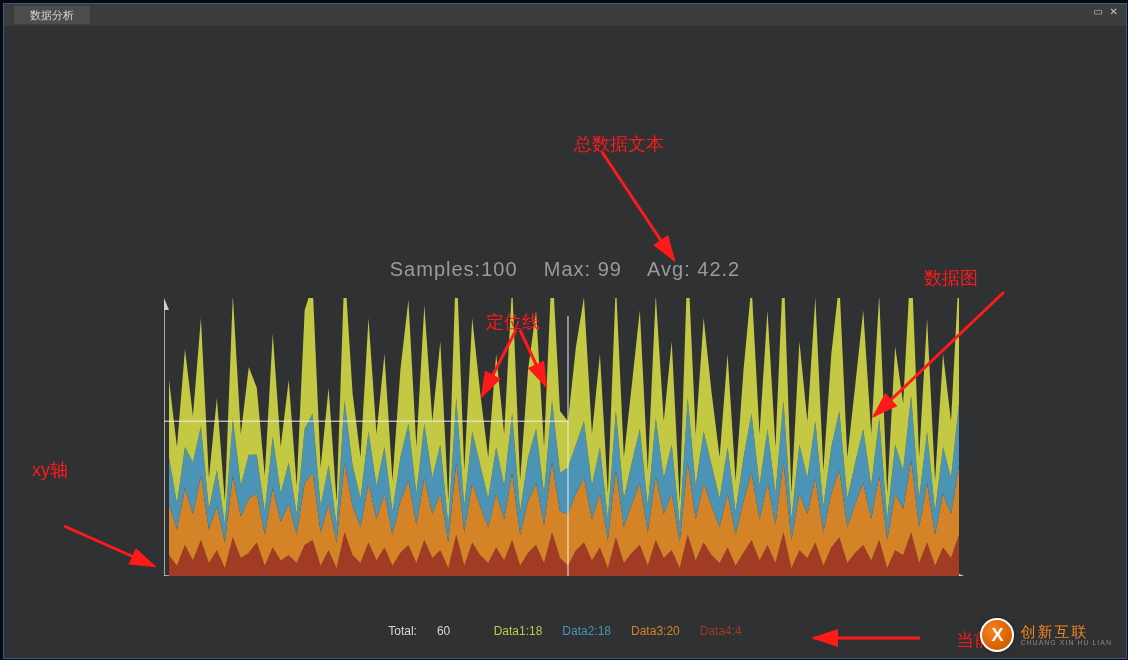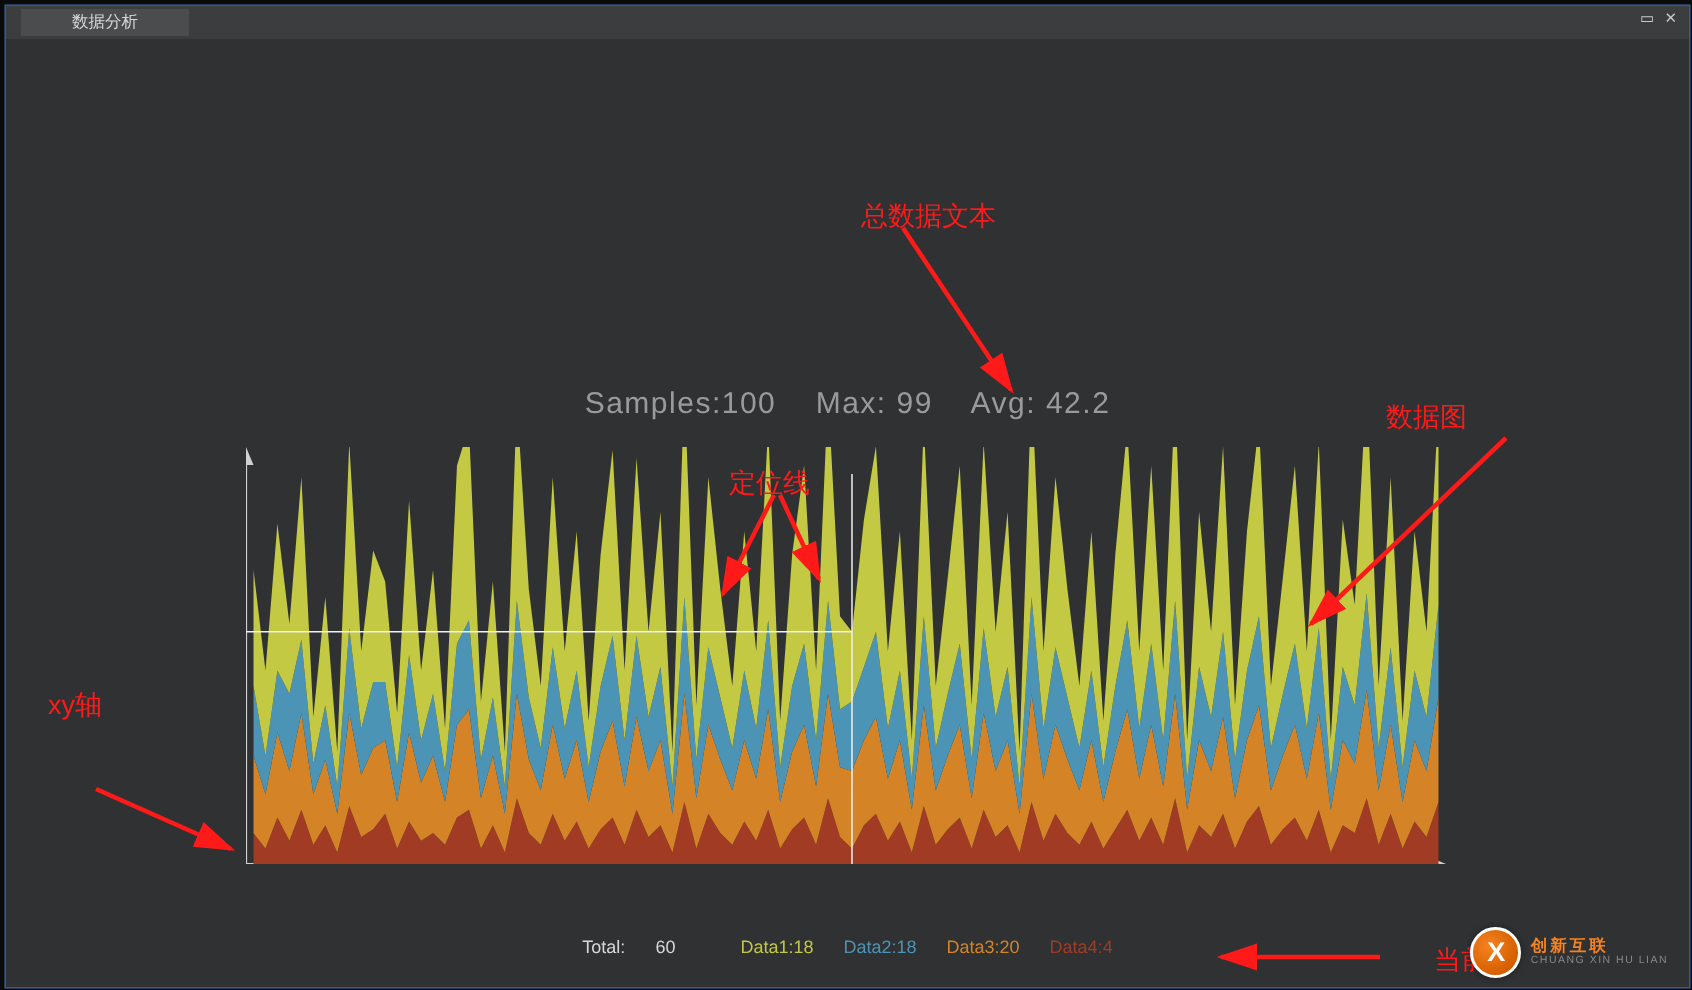--- a/index.html
+++ b/index.html
@@ -1,35 +1,35 @@
 <!DOCTYPE html>
 <html><head>
 <meta charset="utf-8">
 <style>
   html,body{margin:0;padding:0;width:1128px;height:660px;background:#0a0a0a;font-family:"Microsoft YaHei",Arial,sans-serif;overflow:hidden;}
   .outer-frame{position:absolute;left:3px;top:3px;width:1122px;height:654px;border:1px solid #2f5a9c;background:#2b2d2f;}
   .tab-bar{position:absolute;left:0;top:0;width:100%;height:22px;background:#3b3d3f;}
-  .tab{position:absolute;left:10px;top:2px;height:18px;padding:0 34px;background:#4a4c4e;color:#d8d8d8;font-size:11px;line-height:18px;}
+  .tab{position:absolute;left:10px;top:2px;height:18px;padding:0 16px;background:#4a4c4e;color:#d8d8d8;font-size:11px;line-height:18px;}
   .win-controls{position:absolute;right:6px;top:2px;color:#c8c8c8;font-size:10px;letter-spacing:2px;}
   .content{position:absolute;left:0;top:22px;right:0;bottom:0;background:#2f3133;}
   .stats-text{position:absolute;left:0;top:232px;width:100%;text-align:center;color:#9a9a9a;font-size:20px;font-weight:500;letter-spacing:1px;}
   .chart-area{position:absolute;left:160px;top:272px;width:800px;height:278px;}
   .axis-line{stroke:#d0d0d0;stroke-width:1.5;}
   .axis-arrow{fill:#d0d0d0;}
   .cross-line{stroke:#f0f0f0;stroke-width:1;}
   .tick-label{fill:#888;font-size:10px;}
   .legend{position:absolute;left:0;top:598px;width:100%;text-align:center;font-size:12px;font-weight:500;}
   .legend span{margin:0 10px;}
   .annot{position:absolute;color:#ff1a1a;font-size:18px;font-weight:500;white-space:nowrap;}
   .arrow-svg{position:absolute;pointer-events:none;}
   .logo{position:absolute;right:14px;bottom:6px;display:flex;align-items:center;gap:6px;}
   .logo-circle{width:30px;height:30px;border-radius:50%;background:radial-gradient(circle at 35% 35%,#f58220 0%,#d65f00 70%,#b04a00 100%);border:2px solid #fff;position:relative;box-shadow:0 0 4px rgba(0,0,0,0.4);}
   .logo-x{position:absolute;left:50%;top:50%;transform:translate(-50%,-50%);color:#fff;font-weight:bold;font-size:18px;}
   .logo-txt{display:flex;flex-direction:column;line-height:1;}
-  .logo-cn{color:#f58220;font-size:11px;font-weight:700;letter-spacing:2px;}
+  .logo-cn{color:#f58220;font-size:15px;font-weight:400;letter-spacing:2px;}
   .logo-en{color:#888;font-size:7px;letter-spacing:1px;}
 </style>
 </head>
 <body>
 
 <div class="outer-frame">
   <div class="tab-bar">
     <div class="tab">数据分析</div>
     <div class="win-controls">▭ ✕</div>
   </div>

